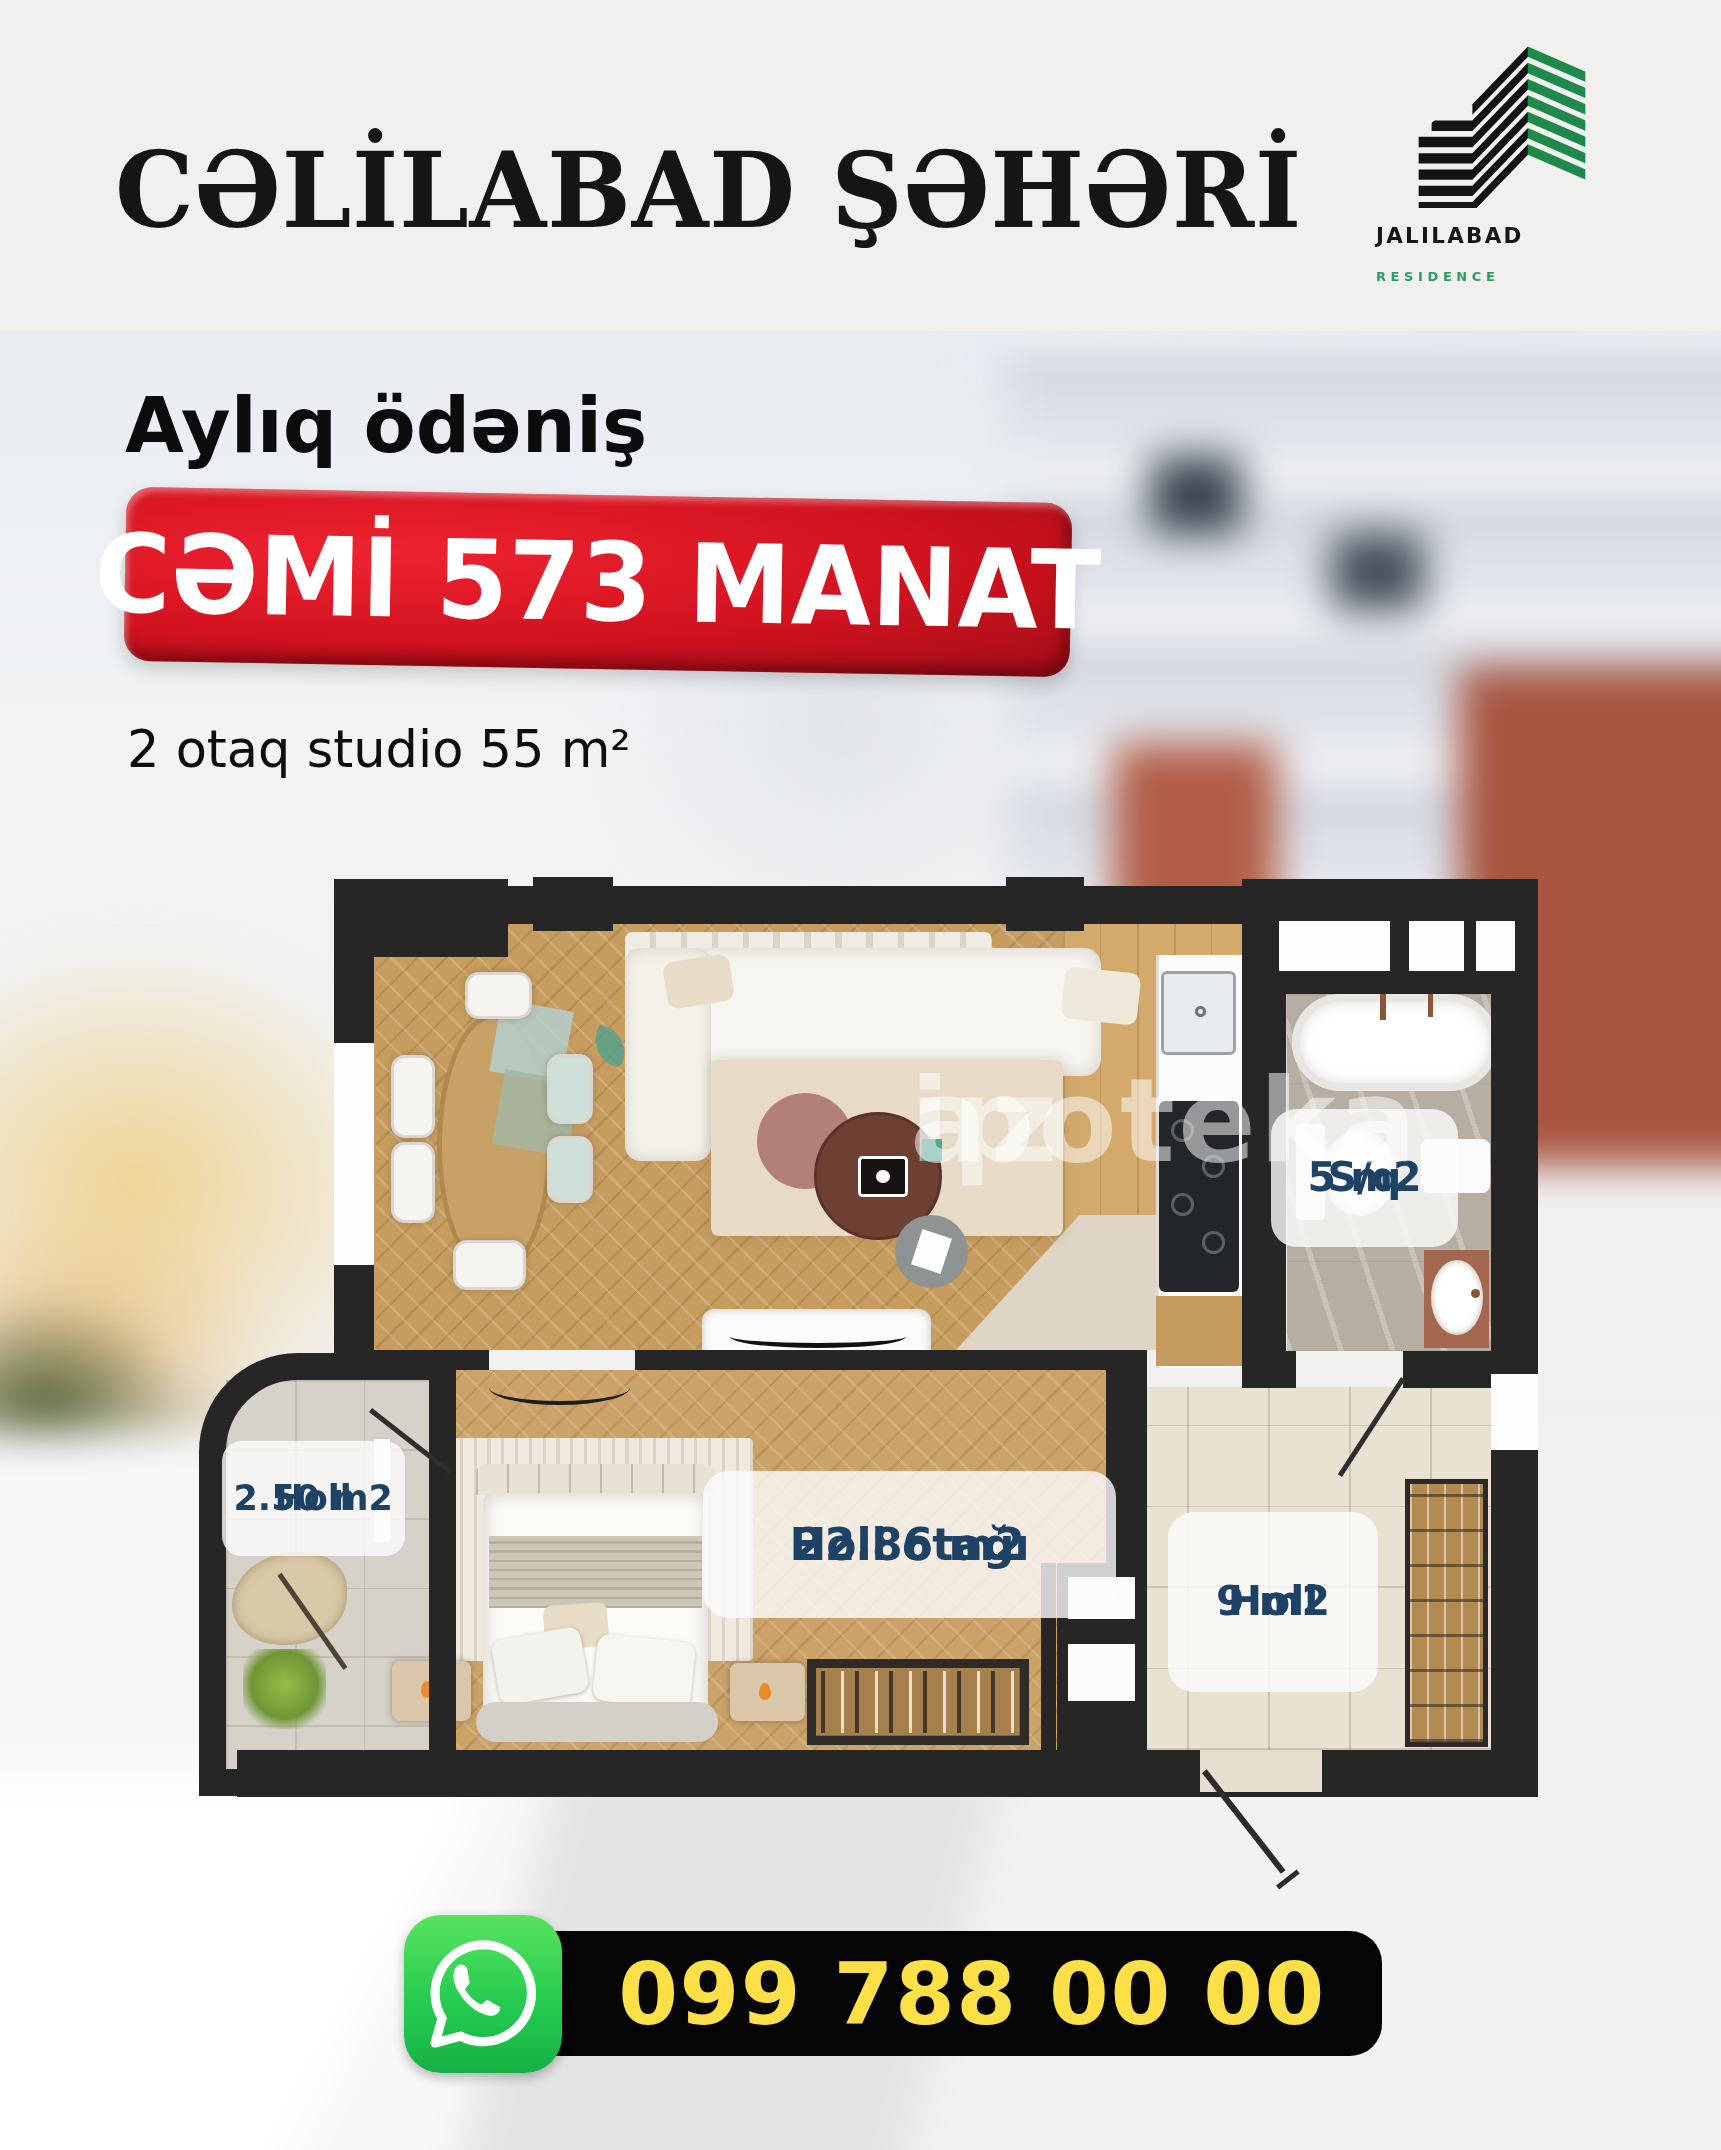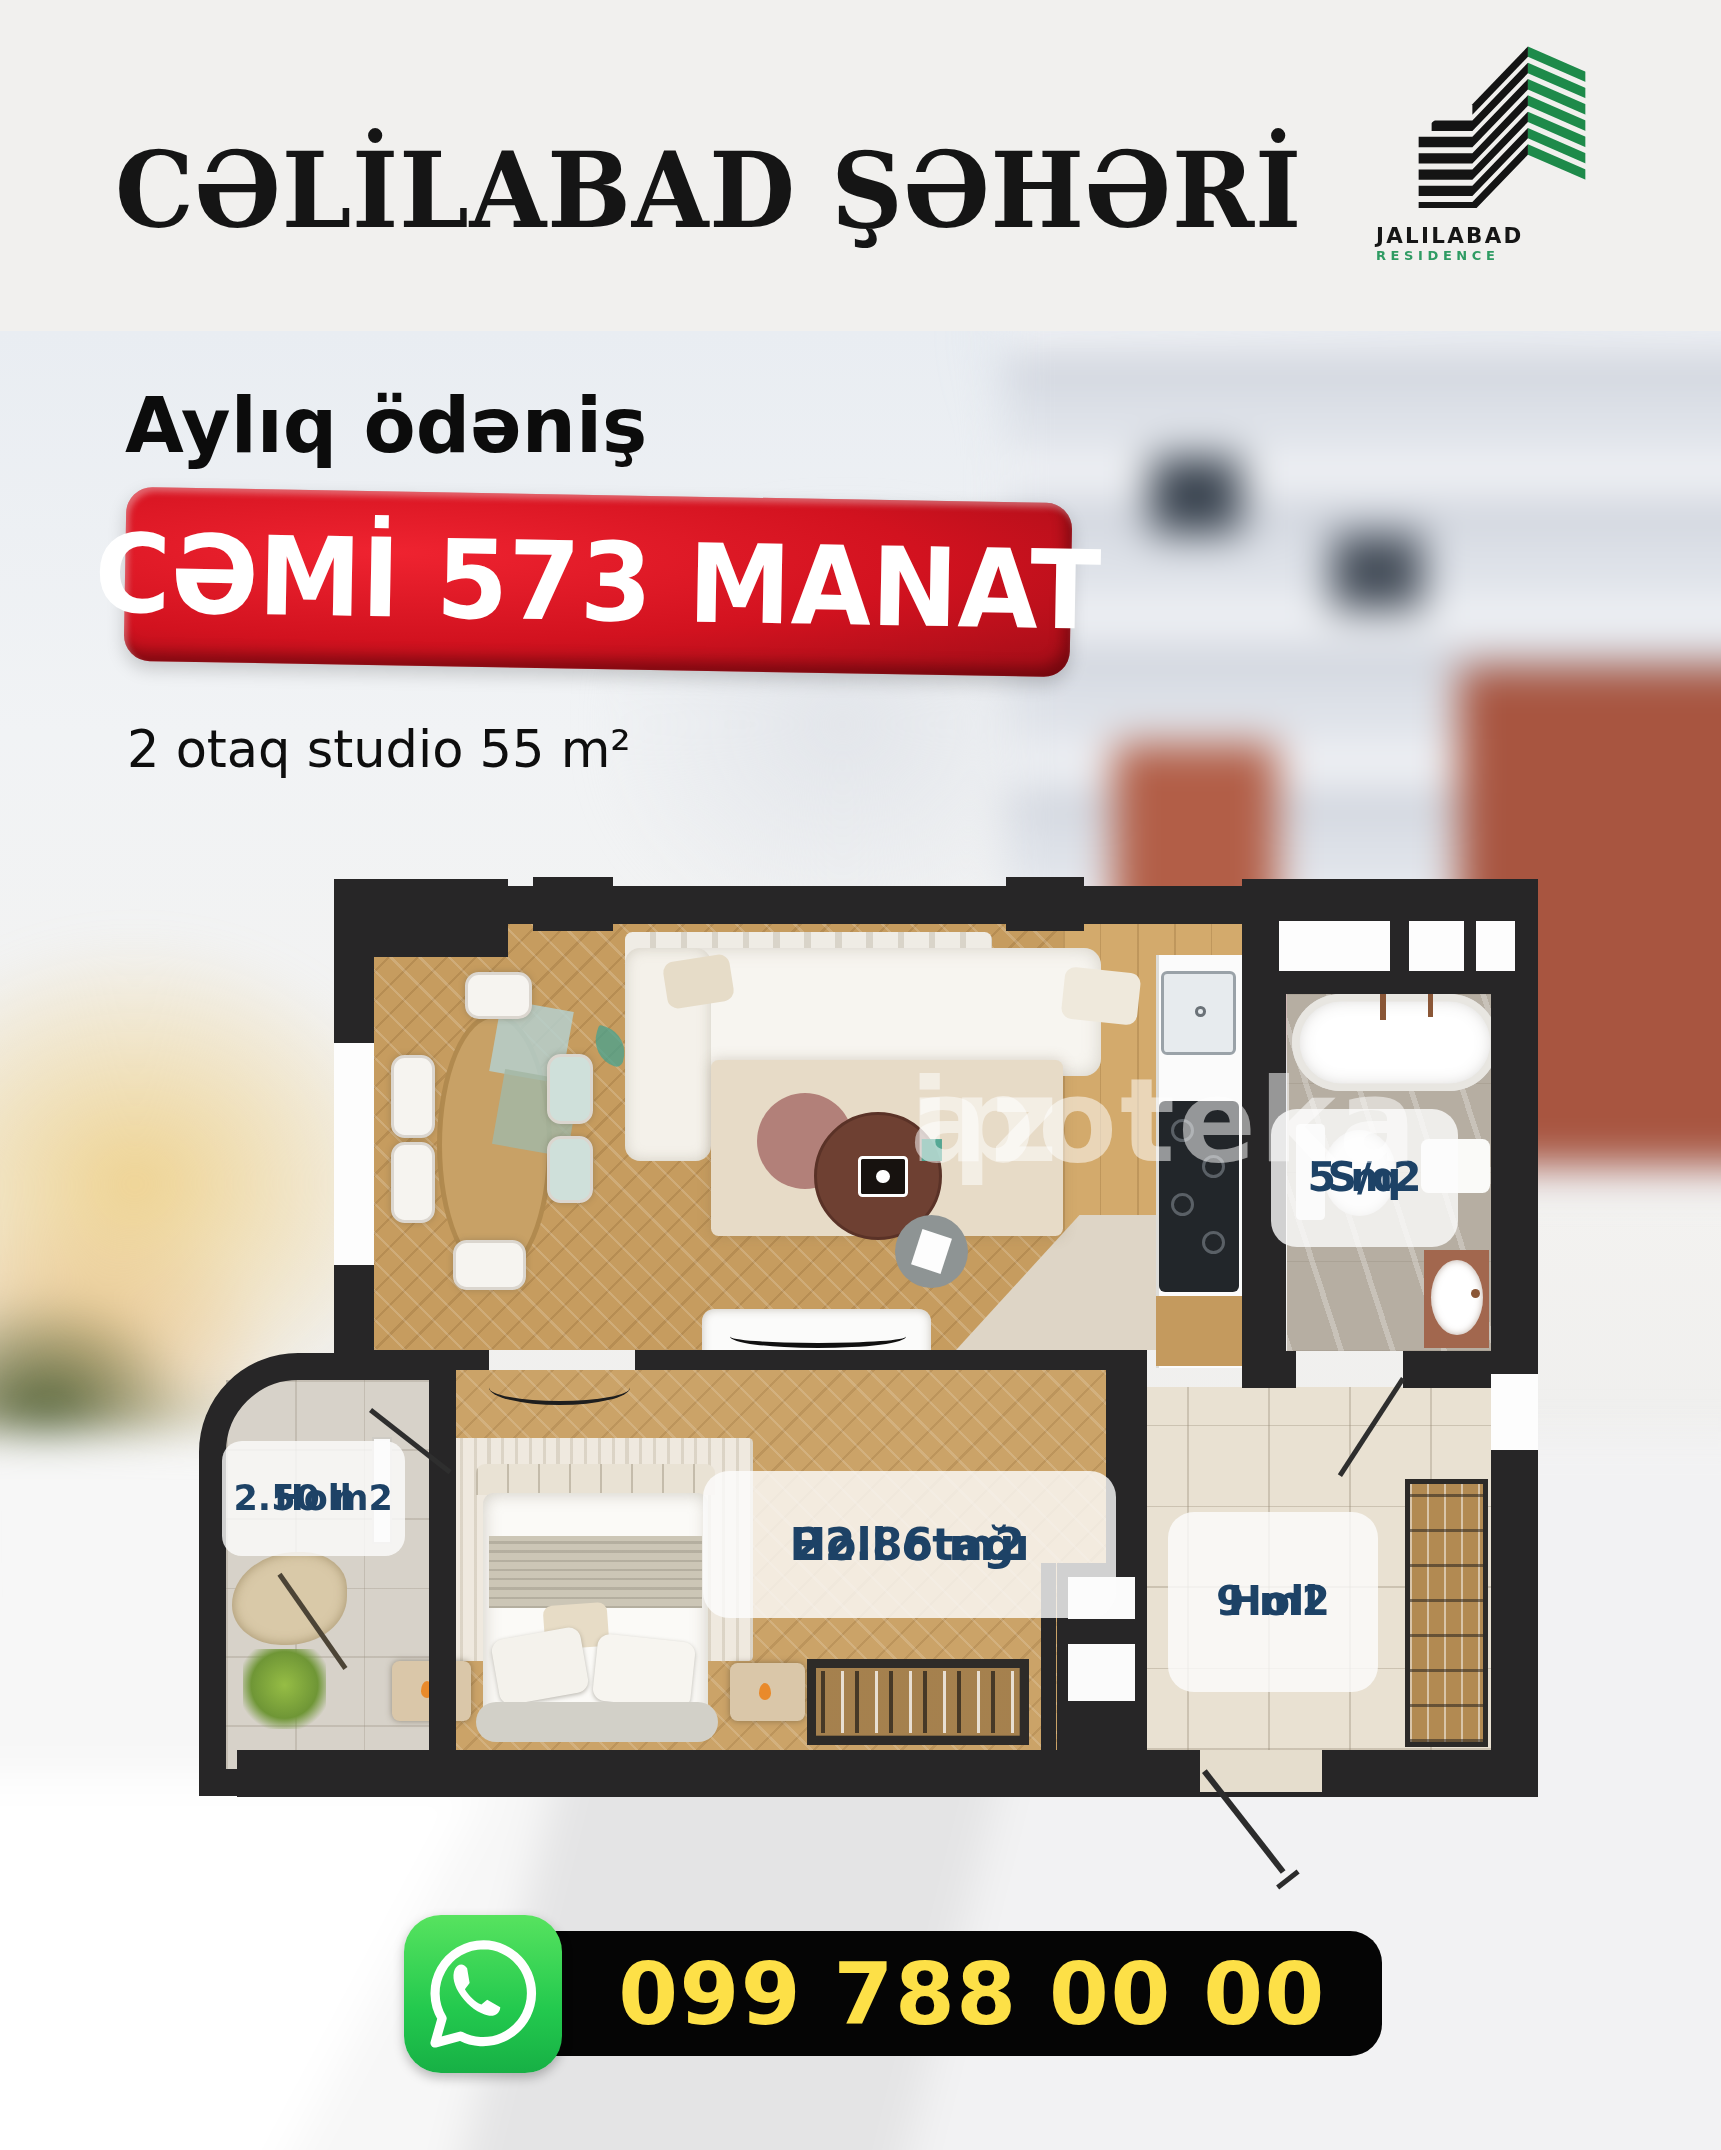--- a/index.html
+++ b/index.html
@@ -28,21 +28,21 @@
   .b-road{position:absolute;left:0;top:60%;width:100%;height:42%;
      background:linear-gradient(104deg,#f7f7f7 34%,#e4e4e5 34.5% 56%,#f2f2f3 56.5% 100%);}
   .b-road2{position:absolute;left:0;top:78%;width:60%;height:24%;background:linear-gradient(118deg,#ffffff 40%,rgba(255,255,255,0) 41%);}
   
   .title{position:absolute;left:115px;top:128px;width:1223px;color:#151515;
      font-family:"DejaVu Serif","Liberation Serif",serif;font-weight:bold;font-size:99px;
      letter-spacing:0.8px;transform:scaleY(1.06);transform-origin:left top;white-space:nowrap;}
   .logo{position:absolute;left:1376px;top:38px;width:252px;}
   .logo svg{display:block;margin:0 auto;}
   .logo-name{margin-top:10.7px;font-size:21.4px;font-weight:bold;letter-spacing:2.3px;color:#161616;}
-  .logo-sub{margin-top:0;font-size:13px;font-weight:bold;letter-spacing:4.6px;color:#2f9b63;}
+  .logo-sub{margin-top:21px;font-size:13px;font-weight:bold;letter-spacing:4.6px;color:#2f9b63;}
   
   .lead{position:absolute;left:125px;top:381px;font-size:76px;font-weight:bold;color:#0c0c0c;letter-spacing:0;}
   .badge{position:absolute;left:125px;top:495px;width:946px;height:174px;border-radius:26px;
      background:radial-gradient(ellipse at 28% 35%,#ef2330 0%,#d2121f 55%,#9e0d17 100%);
      transform:rotate(1deg);
      box-shadow:inset 3.1px 4.6px 6.1px rgba(255,255,255,.35),inset -6.1px -9.2px 13.8px rgba(60,0,5,.45),0 7.6px 18.3px rgba(0,0,0,.18);
      display:flex;align-items:center;justify-content:center;}
   .badge span{color:#fff;font-weight:bold;font-size:109px;letter-spacing:0;transform:scaleX(.95);white-space:nowrap;}
   .subtitle{position:absolute;left:127px;top:720px;font-size:51px;font-weight:normal;color:#0e0e0e;}
   

